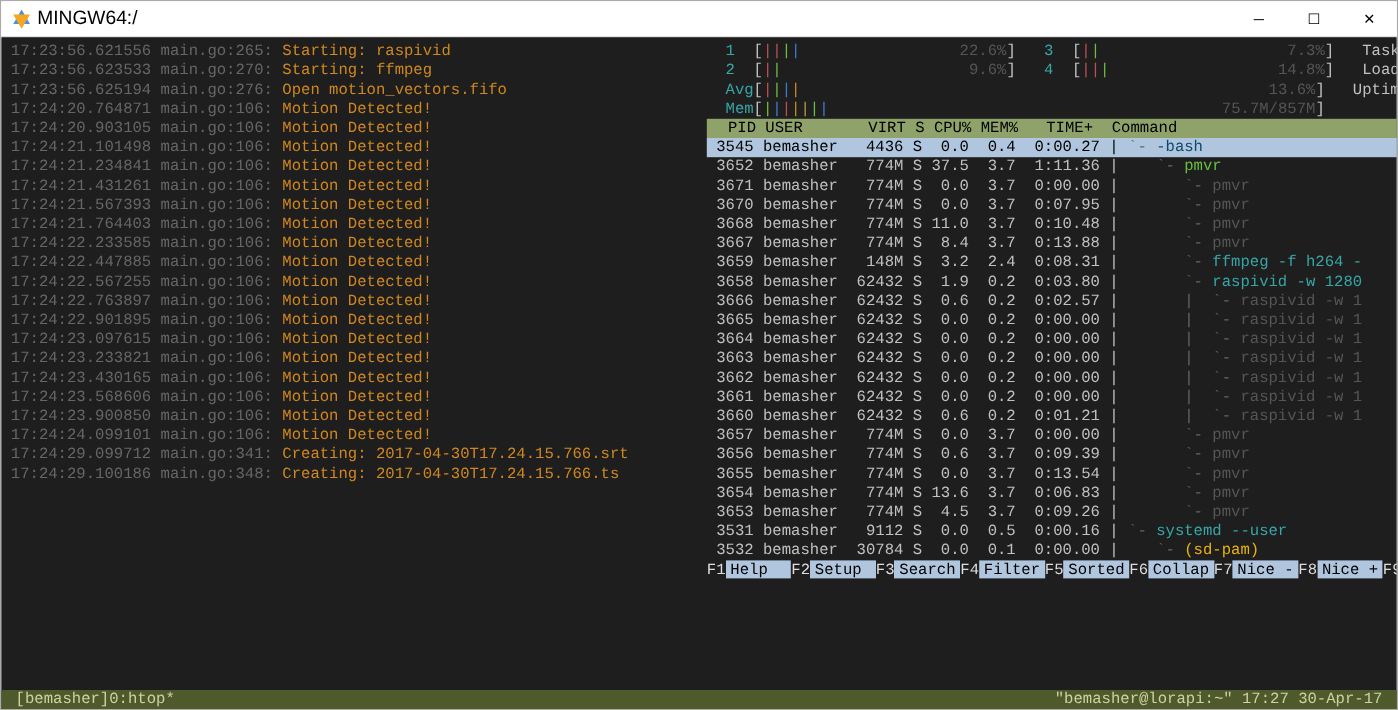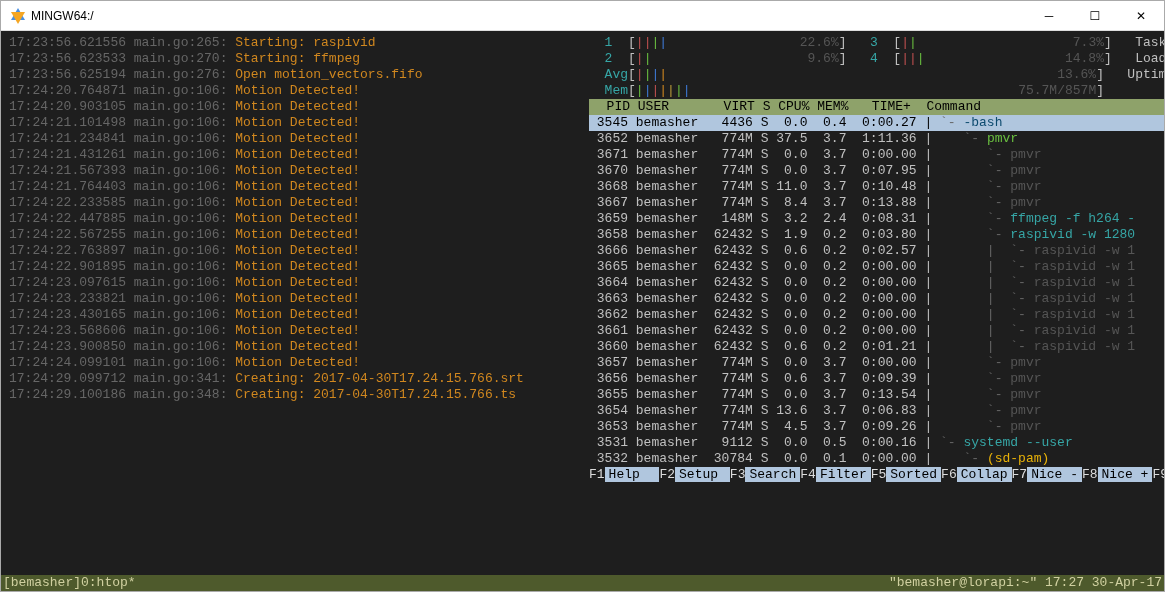--- a/index.html
+++ b/index.html
@@ -37,21 +37,21 @@
   .titlebar .icon::after {
     content: "";
     position: absolute;
     top: 4px; left: 2px;
     border-left: 7px solid transparent;
     border-right: 7px solid transparent;
     border-top: 12px solid #f5a623;
   }
   .titlebar .title {
     font-family: "Segoe UI", sans-serif;
-    font-size: 12px;
+    font-size: 16px;
     color: #000;
   }
   .titlebar .winbtns {
     margin-left: auto;
     display: flex;
   }
   .titlebar .winbtns div {
     width: 46px; height: 30px;
     display: flex; align-items: center; justify-content: center;
     font-family: "Segoe UI", sans-serif;
@@ -113,21 +113,21 @@
     white-space: pre;
   }
   .fkeys .fk { color: #dcdcdc; }
   .fkeys .fl { background: #b0c6de; color: #000; padding: 0 4px; }
 
   .statusbar {
     position: absolute;
     left: 0; right: 0; bottom: 0;
     background: #4e5a2c;
     color: #d0d0a0;
-    padding: 0 2px;
+    padding: 0 12px;
     height: 16px;
     white-space: pre;
     display: flex;
   }
   .statusbar .right { margin-left: auto; }
 </style>
 </head>
 <body>
 
 <div class="titlebar">

